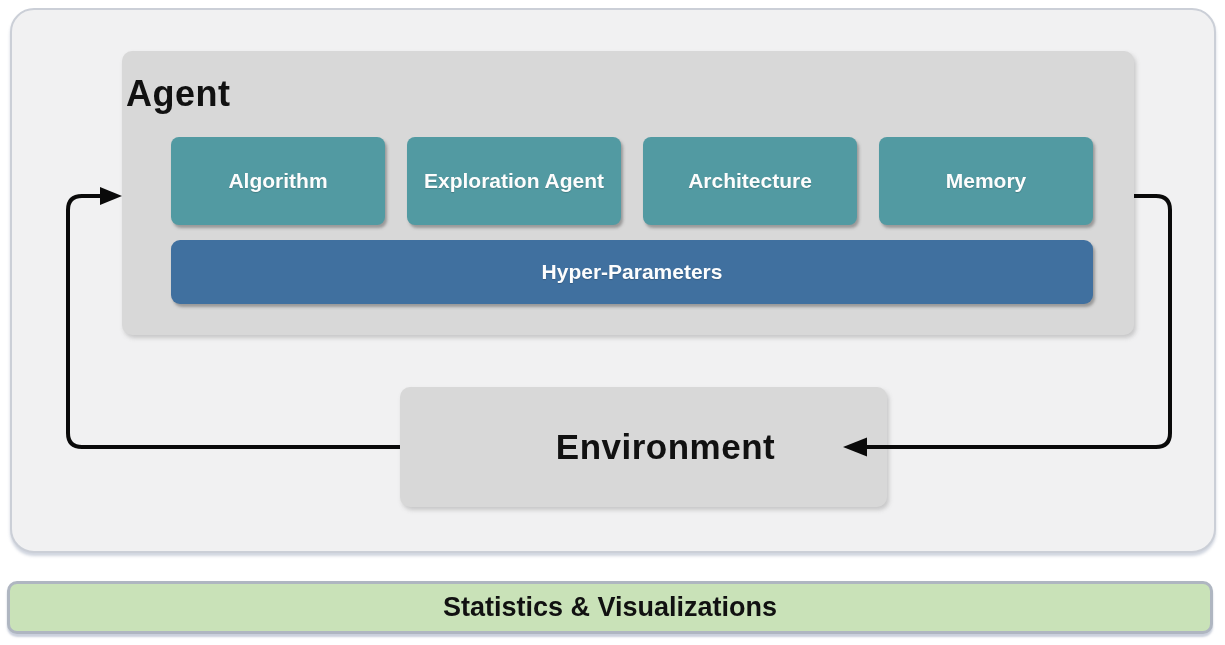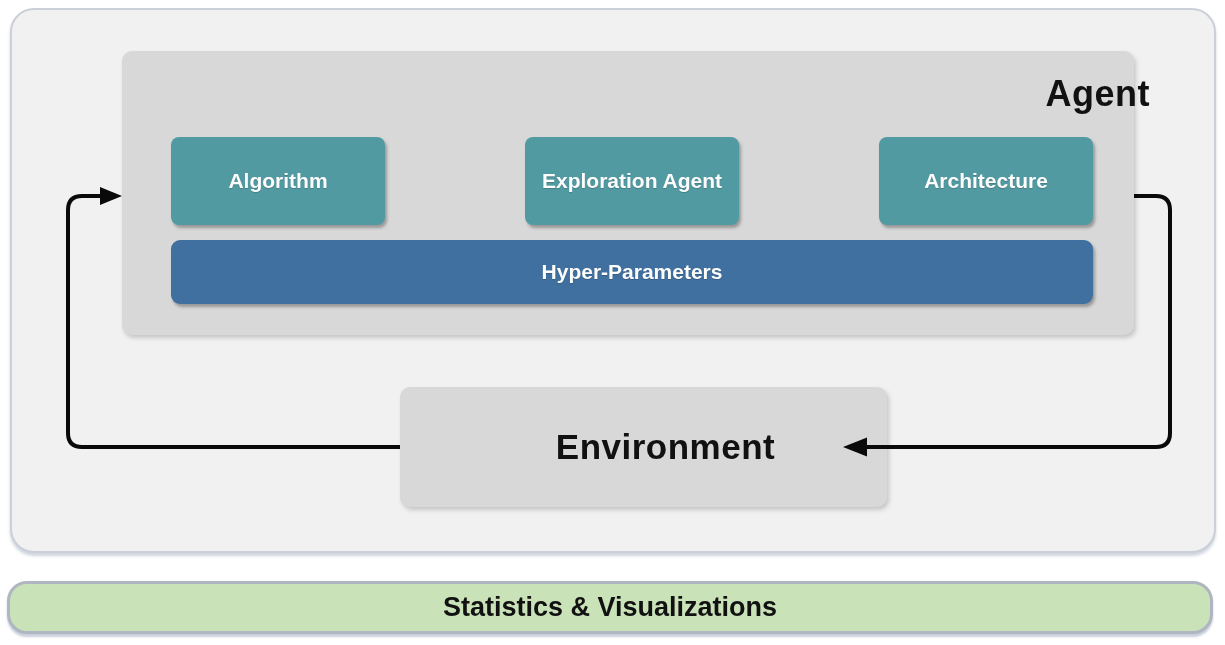--- a/index.html
+++ b/index.html
@@ -31,24 +31,24 @@
     left: 122px;
     top: 51px;
     width: 1012px;
     height: 284px;
     background: #D8D8D8;
     border-radius: 10px;
     box-shadow: 2px 3px 4px rgba(120,120,120,0.35);
   }
   .agent-title {
     position: absolute;
-    left: 16px;
+    left: 4px;
     top: 22px;
     width: 100%;
-    text-align: right;
+    text-align: left;
     font-size: 36px;
     font-weight: bold;
     color: #111111;
     letter-spacing: 0.5px;
   }
   .module-row {
     position: absolute;
     left: 49px;
     top: 86px;
     width: 922px;
@@ -107,21 +107,21 @@
     padding-left: 44px;
   }
   .footer-bar {
     position: absolute;
     left: 7px;
     top: 581px;
     width: 1206px;
     height: 53px;
     background: #C9E2B8;
     border: 3px solid #AFB6C1;
-    border-radius: 20px;
+    border-radius: 10px;
     box-shadow: 0 3px 2px rgba(150,162,185,0.5);
     display: flex;
     align-items: center;
     justify-content: center;
     font-size: 27px;
     font-weight: bold;
     color: #111111;
     box-sizing: border-box;
   }
   .arrow-layer {
@@ -148,20 +148,21 @@
 <div class="canvas">
 
   <div class="outer-panel"></div>
 
   <div class="agent-box">
     <div class="agent-title">Agent</div>
     <div class="module-row">
       <div class="module-box">Algorithm</div>
       <div class="module-box">Exploration Agent</div>
       <div class="module-box">Architecture</div>
+      <div class="module-box">Memory</div>
     </div>
     <div class="hyper-bar">Hyper-Parameters</div>
   </div>
 
   <div class="environment-box">Environment</div>
 
   <svg class="arrow-layer" viewBox="0 0 1225 645">
 
     <g>
       <path d="M 400 447 L 82 447 Q 68 447 68 433 L 68 210 Q 68 196 82 196 L 101 196"></path>

